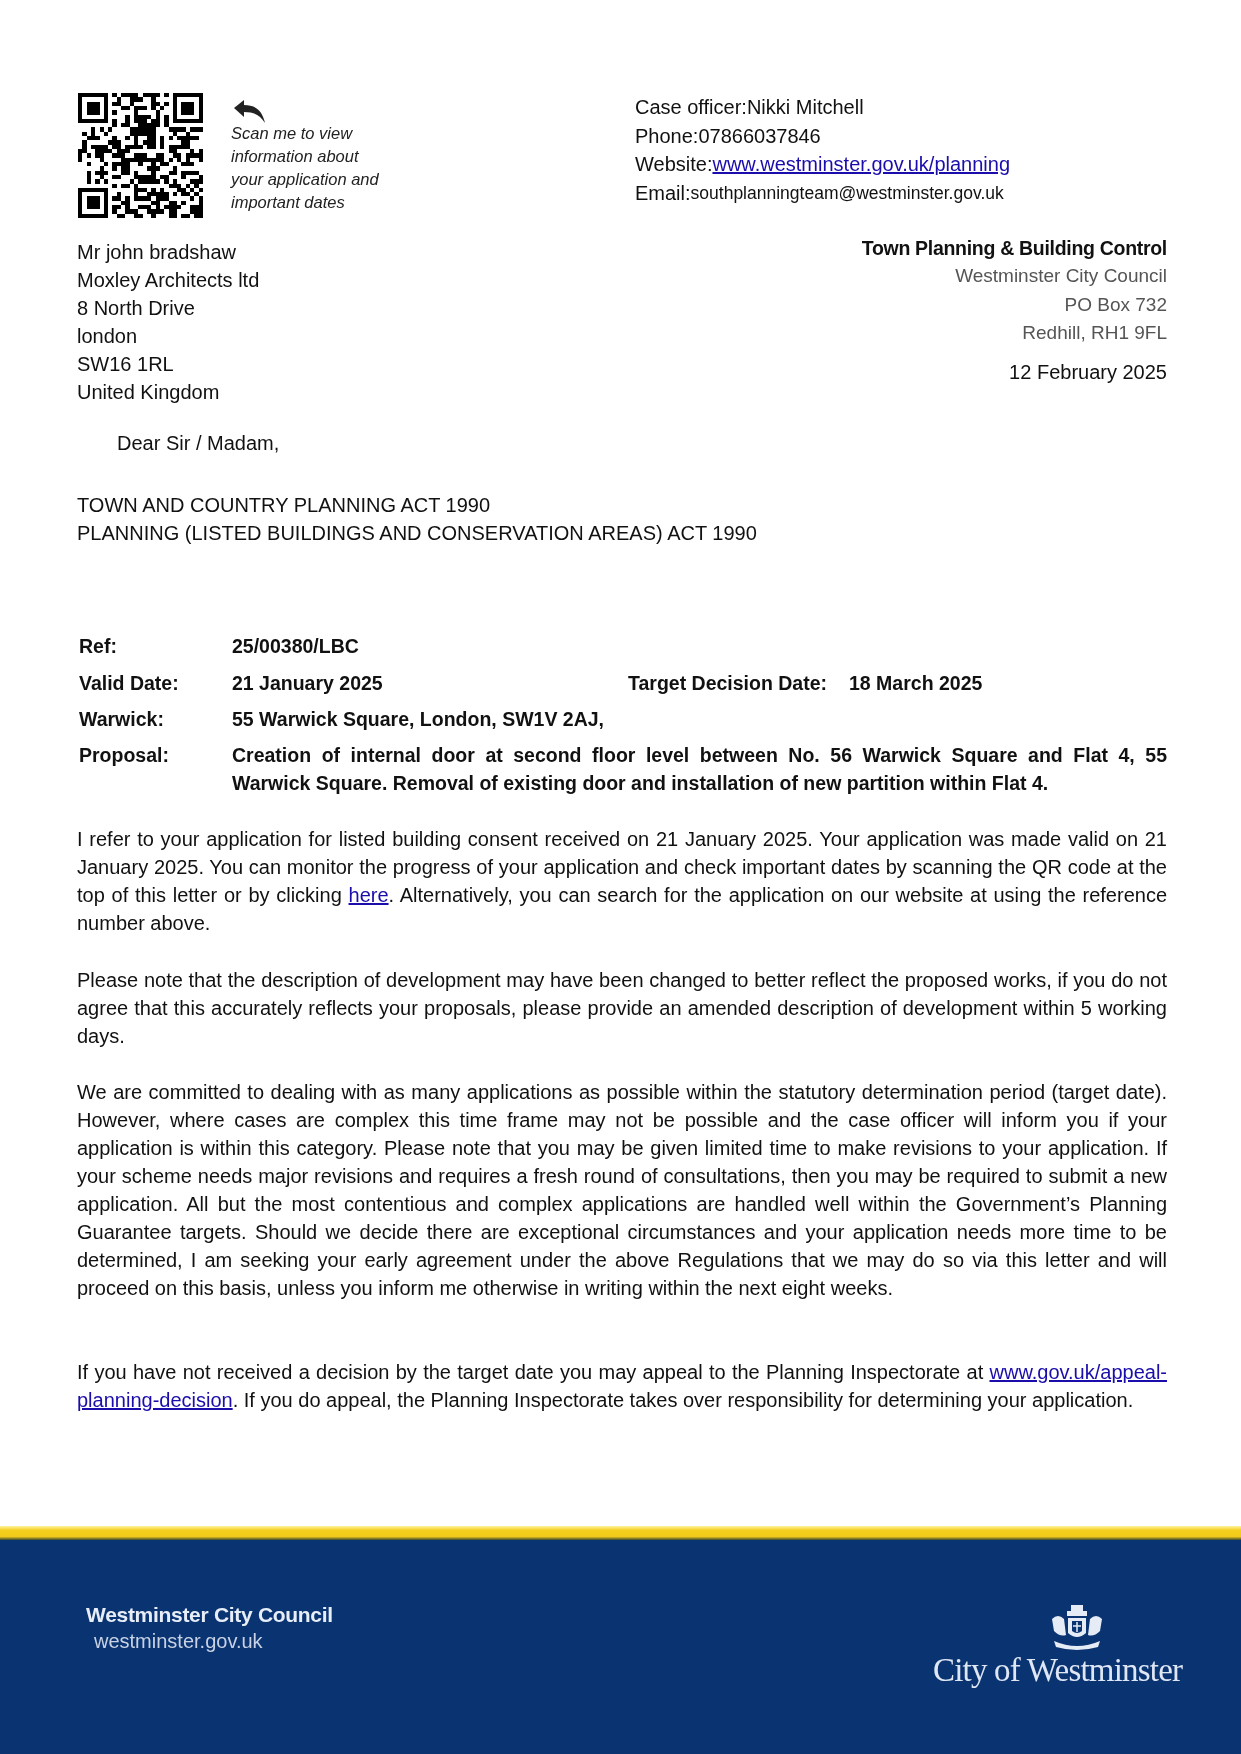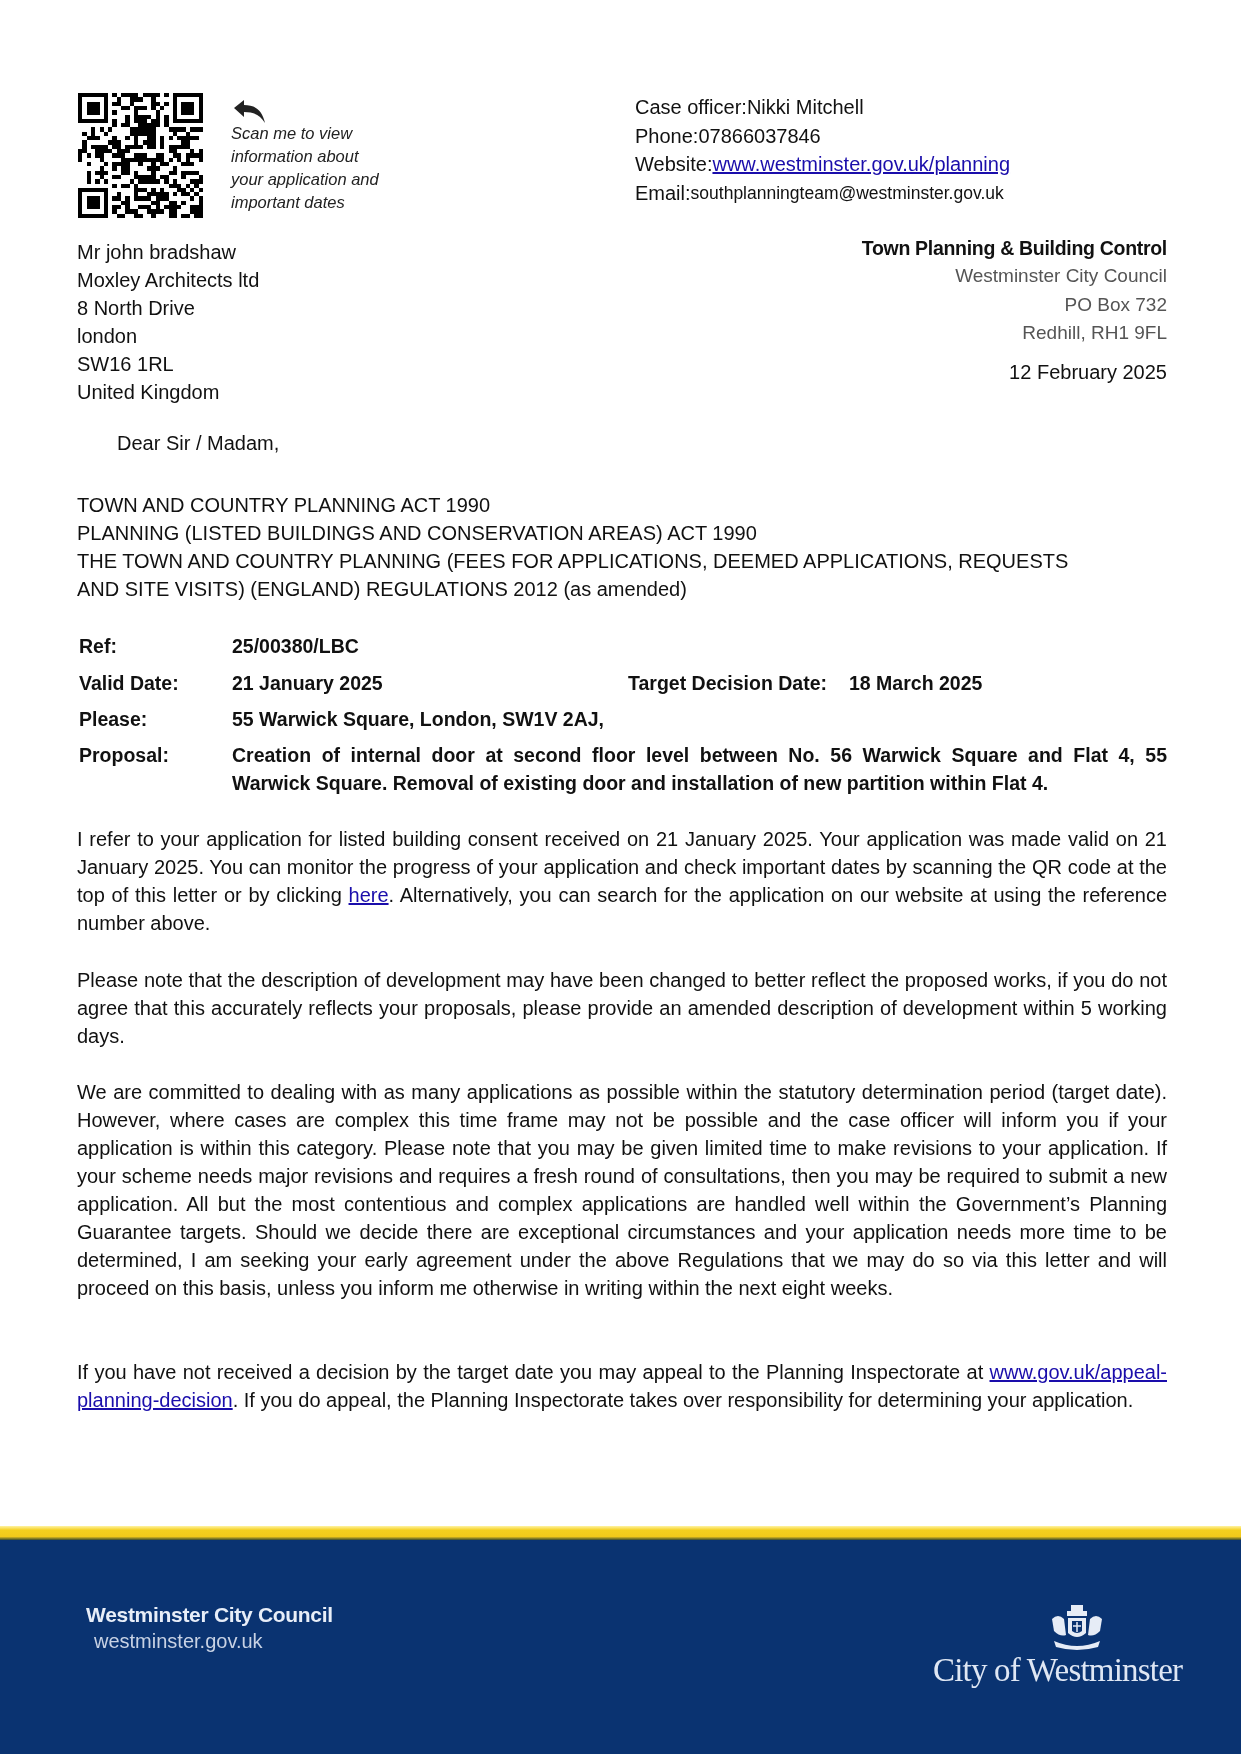--- a/index.html
+++ b/index.html
@@ -87,36 +87,35 @@
   <div>london</div>
   <div>SW16 1RL</div>
   <div>United Kingdom</div>
 </div>
 
 <div class="abs salutation">Dear Sir / Madam,</div>
 
 <div class="abs acts">
   <div>TOWN AND COUNTRY PLANNING ACT 1990</div>
   <div>PLANNING (LISTED BUILDINGS AND CONSERVATION AREAS) ACT 1990</div>
-  <div style="width:1010px">THE TOWN AND COUNTRY PLANNING (FEES FOR APPLICATIONS, DEEMED APPLICATIONS, REQUESTS AND SITE VISITS) (ENGLAND) REGULATIONS 2012 (as amended)</div>
 </div>
 
 <div class="abs details">
   <div class="drow" style="top:0">
     <span class="dlabel">Ref:</span>
     <span class="dval">25/00380/LBC</span>
   </div>
   <div class="drow" style="top:37px">
     <span class="dlabel">Valid Date:</span>
     <span class="dval">21 January 2025</span>
     <span class="tdd-label">Target Decision Date:</span>
     <span class="tdd-val">18 March 2025</span>
   </div>
   <div class="drow" style="top:73px">
-    <span class="dlabel">Please:</span>
+    <span class="dlabel">Warwick:</span>
     <span class="dval">55 Warwick Square, London, SW1V 2AJ,</span>
   </div>
   <div class="drow" style="top:109px">
     <span class="dlabel">Proposal:</span>
     <span class="dval just">Creation of internal door at second floor level between No. 56 Warwick Square and Flat 4, 55 Warwick Square. Removal of existing door and installation of new partition within Flat 4.</span>
   </div>
 </div>
 
 <div class="abs para" style="top:825px"><span>I refer to your application for listed building consent received on 21 January 2025.  Your application was made valid on 21 January 2025. You can monitor the progress of your application and check important dates by scanning the QR code at the top of this letter or by clicking </span><span class="link">here</span><span>. Alternatively, you can search for the application on our website at using the reference number above.</span></div>
 

